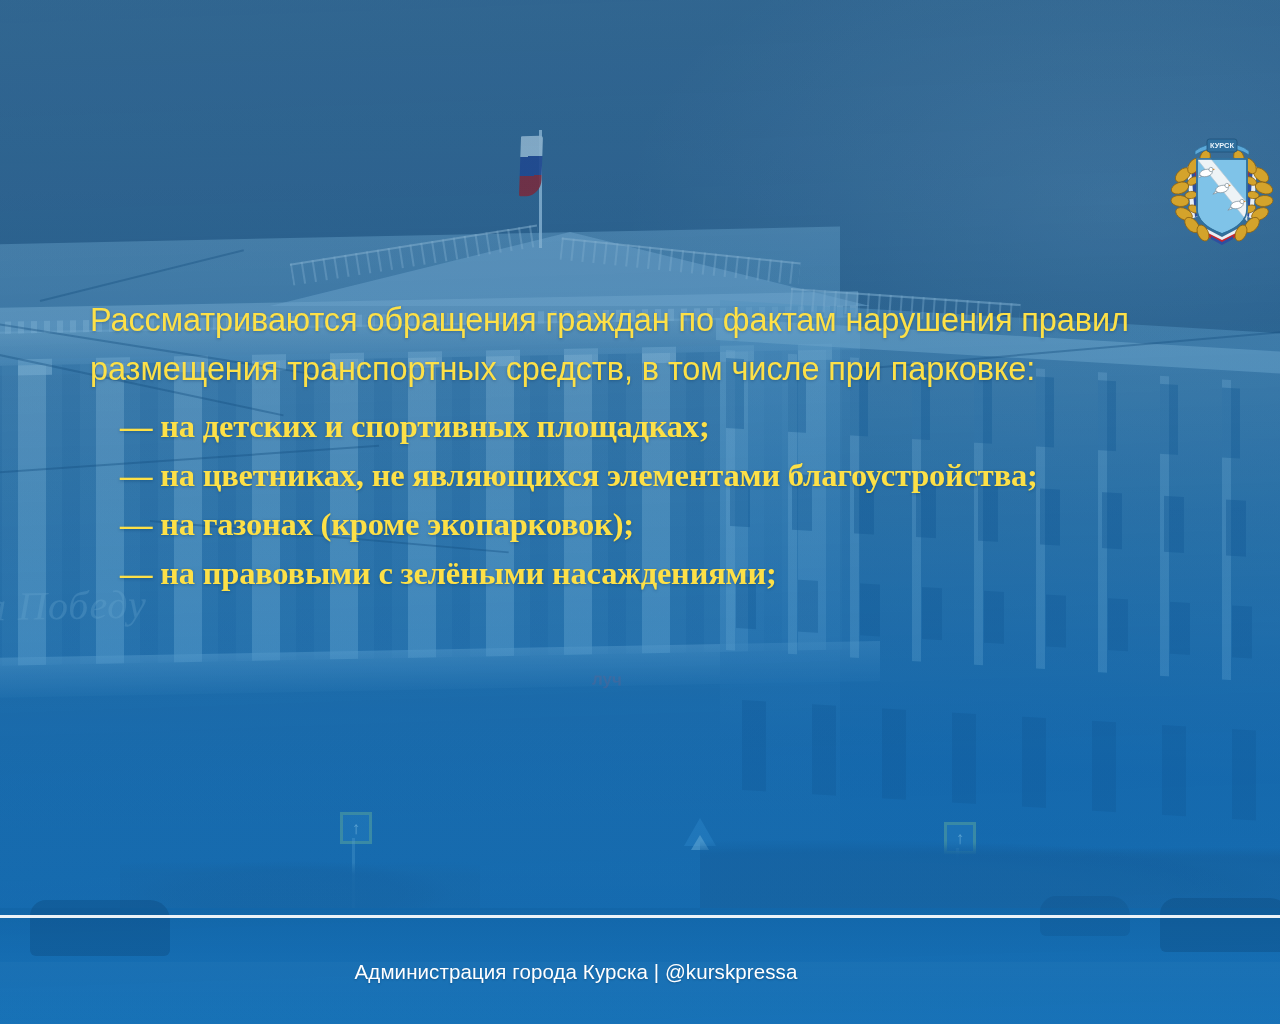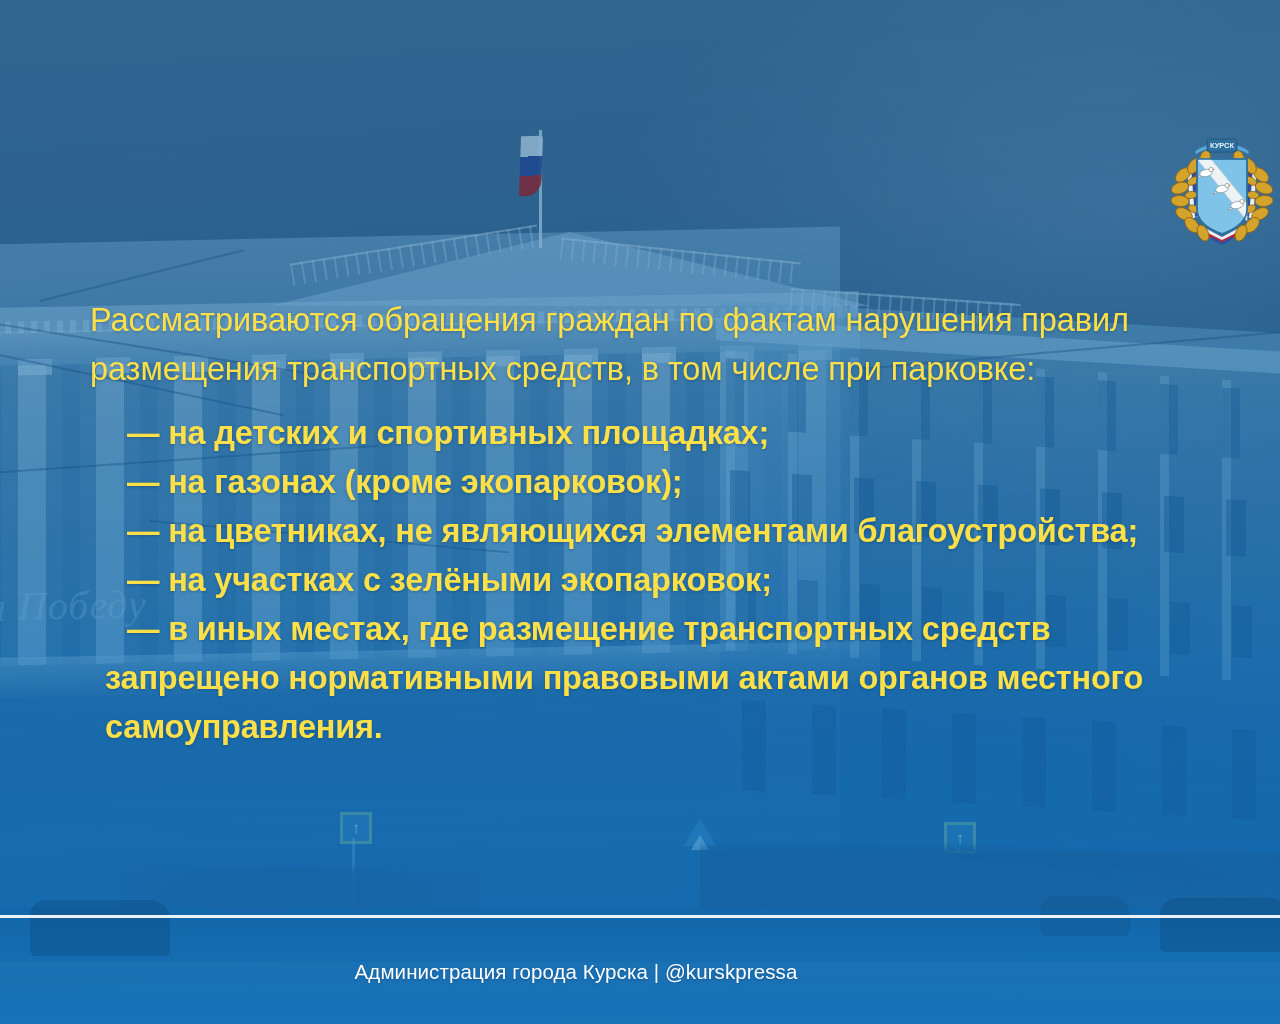--- a/index.html
+++ b/index.html
@@ -309,21 +309,21 @@
     color: #fde047;
     text-shadow: 0 1px 3px rgba(10,50,85,.35);
   }
   .lead {
     font-size: 32.5px;
     font-weight: 400;
     line-height: 49px;
     letter-spacing: -0.1px;
     margin: 0 0 2px 0;
   }
-  .bullets { margin: 15px; padding: 0; list-style: none; }
+  .bullets { margin: 8px; padding: 0; list-style: none; font-family: Liberation Serif, serif; }
   .bullets li {
     font-size: 32.5px;
     font-weight: bold;
     line-height: 49px;
     letter-spacing: -0.2px;
     margin: 0;
     text-indent: 22px;
   }
 
   .divider {
@@ -484,23 +484,22 @@
           </g>
           <path d="M30 26 H80 V76 Q80 92 55 101 Q30 92 30 76 Z" fill="none" stroke="#2f6f9c" stroke-width="1.6"></path>
         </g>
       </svg>
     </div>
 
     <div class="body-block">
       <p class="lead">Рассматриваются обращения граждан по фактам нарушения правил размещения транспортных средств, в том числе при парковке:</p>
       <ul class="bullets">
         <li>— на детских и спортивных площадках;</li>
+        <li>— на цветниках, не являющихся элементами благоустройства;</li>
         <li>— на газонах (кроме экопарковок);</li>
-        <li>— на цветниках, не являющихся элементами благоустройства;</li>
-        <li>— на участках с зелёными экопарковок;</li>
-        <li>— в иных местах, где размещение транспортных средств запрещено нормативными правовыми актами органов местного самоуправления.</li>
+        <li>— на правовыми с зелёными насаждениями;</li>
       </ul>
     </div>
 
     <div class="divider"></div>
     <div class="footer">Администрация города Курска | @kurskpressa</div>
   </div>
 </div>
 
 </body></html>

